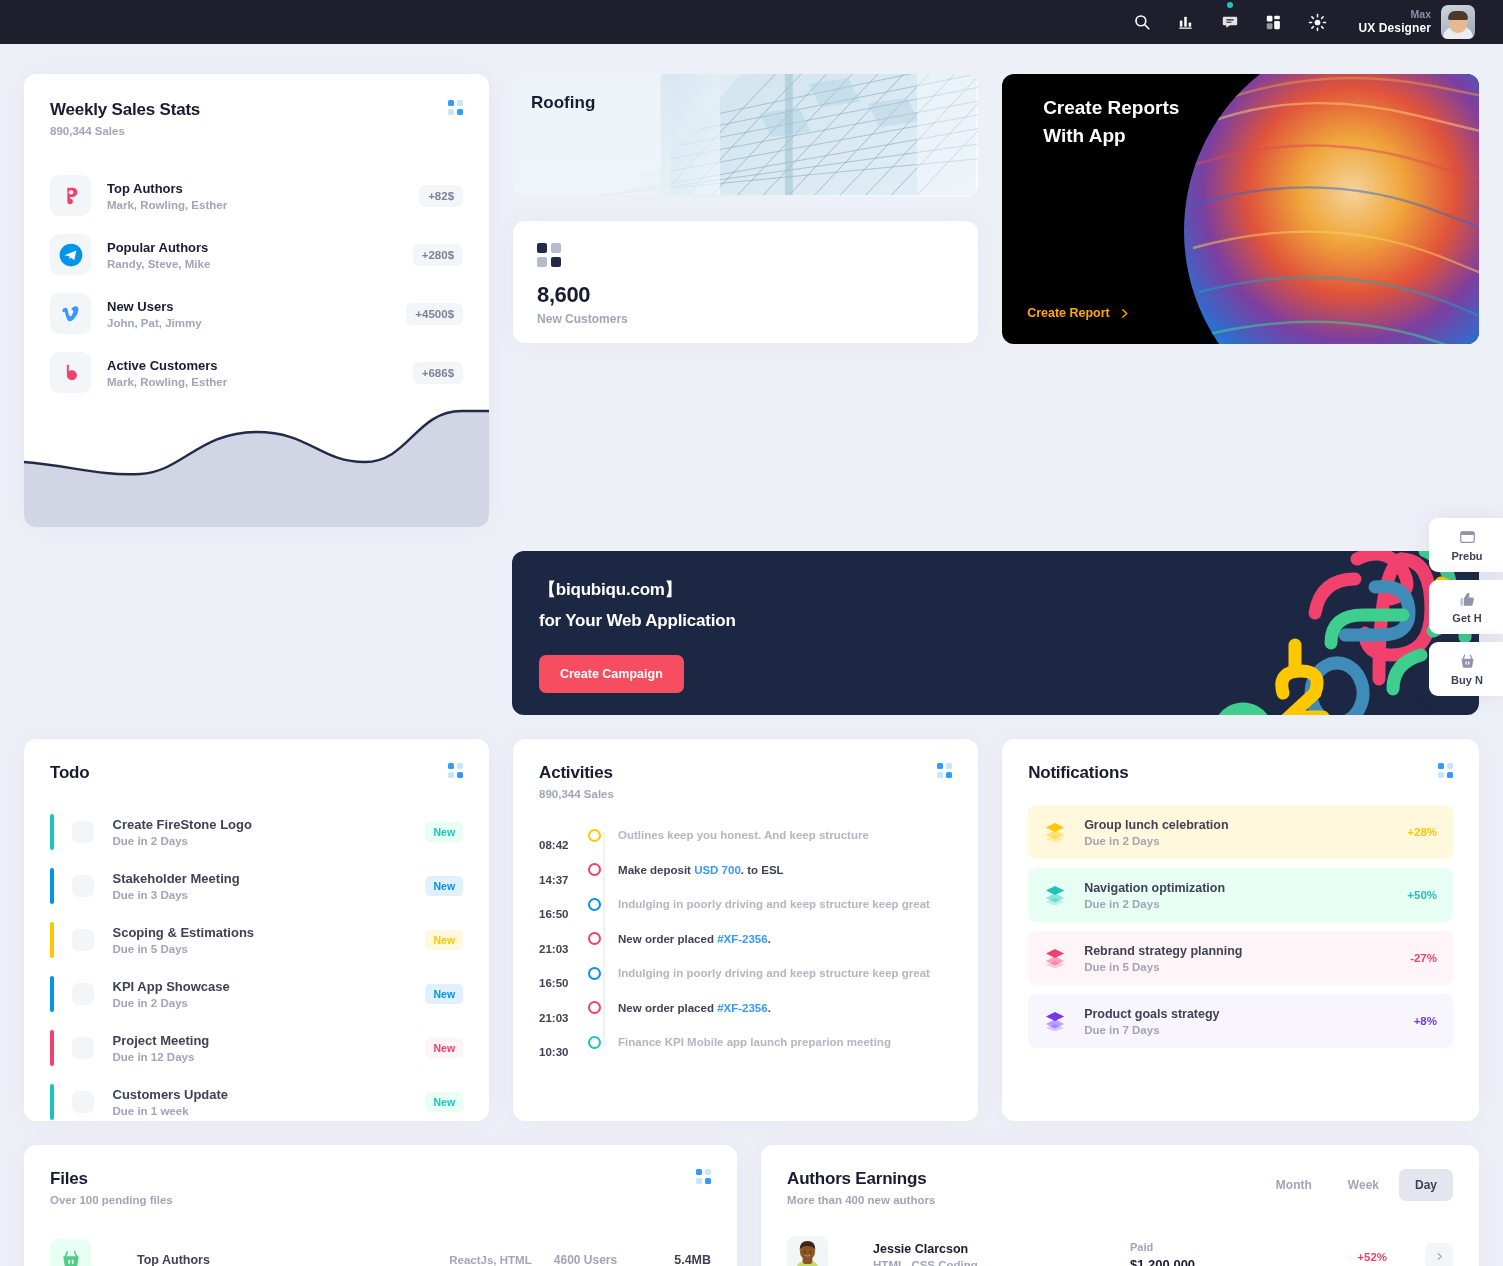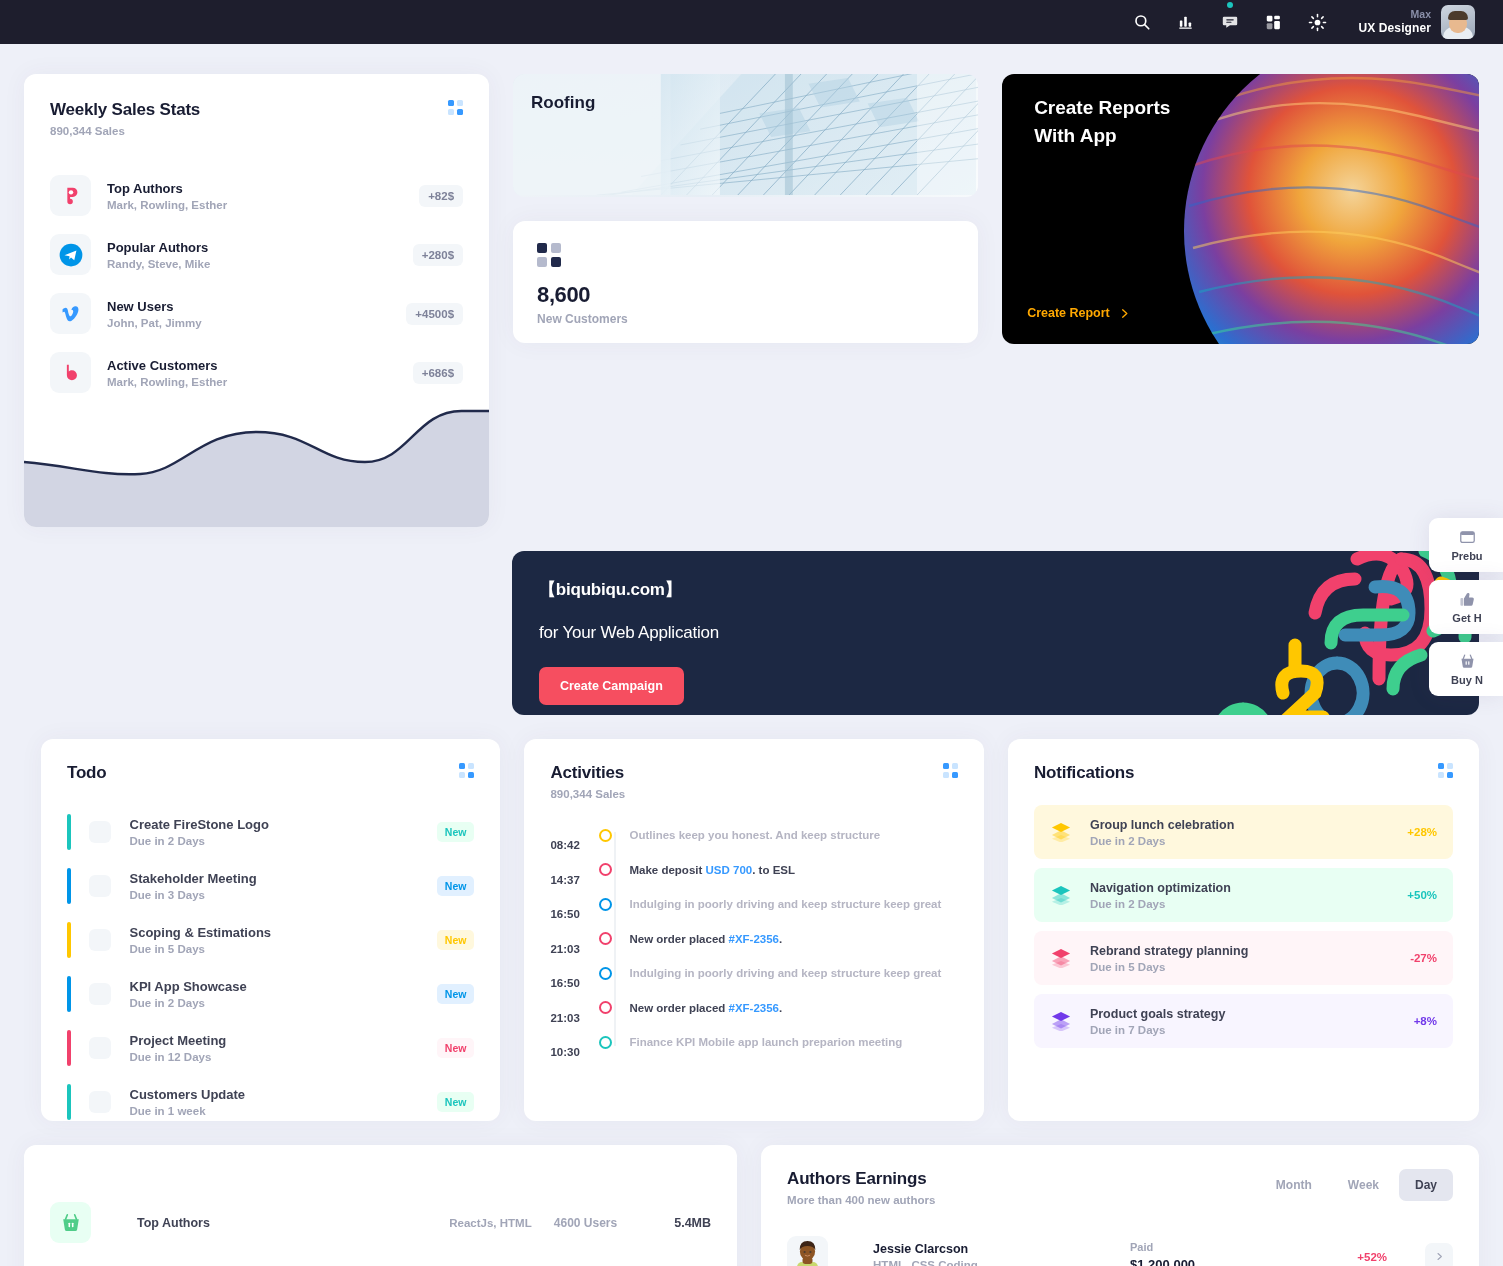--- a/index.html
+++ b/index.html
@@ -110,47 +110,47 @@
   .sq-d { background: #212a4b; }
   .sq-l { background: #b5bacd; }
   .nc-num { font-size: 22px; font-weight: 700; color: #181c32; margin-top: 15px; letter-spacing: -.4px; }
   .nc-lab { font-size: 12px; color: #a1a5b7; font-weight: 600; margin-top: 4px; }
 
   
   .reports {
     width: 484px; height: 270px; border-radius: 12px; background: #000;
     position: relative; overflow: hidden;
   }
-  .rep-h { position: absolute; left: 32px; top: 20px; z-index: 3; }
+  .rep-h { position: absolute; left: 41px; top: 20px; z-index: 3; }
   .rep-h div { font-size: 19px; font-weight: 700; color: #fff; line-height: 1.45; }
   .rep-link {
     position: absolute; left: 25px; bottom: 24px; z-index: 3;
     font-size: 12.5px; font-weight: 700; color: #ffa800;
     display: flex; align-items: center; gap: 9px; cursor: pointer;
   }
   .sphere { position: absolute; right: -120px; top: -58px; width: 430px; height: 430px; }
 
   
   .campaign {
     margin-top: 24px; height: 164px; border-radius: 12px;
     background: #1c2843; position: relative; overflow: hidden;
     width: 983px;
   }
   .cmp-in { position: relative; z-index: 3; padding: 27px 0 0 27px; }
   .cmp-t1 { font-size: 17px; font-weight: 700; color: #fff; letter-spacing: -.2px; }
-  .cmp-t2 { font-size: 17px; font-weight: 400; color: #fff; margin-top: 22px; letter-spacing: -.2px; }
+  .cmp-t2 { font-size: 17px; font-weight: 700; color: #fff; margin-top: 10px; letter-spacing: -.2px; }
   .cmp-btn {
     margin-top: 24px; display: inline-block; background: #f64e60; color: #fff;
     font-size: 12.5px; font-weight: 700; padding: 12px 21px; border: none;
     border-radius: 7px; cursor: pointer; font-family: inherit;
   }
   .cmp-art { position: absolute; right: 0; top: 0; bottom: 0; width: 270px; }
 
   
-  .todo-card { width: 472px; height: 382px; padding: 24px 26px; margin-left: 17px; }
+  .todo-card { width: 472px; height: 382px; padding: 24px 26px; }
   .todo-list { margin-top: 22px; }
   .todo-item { display: flex; align-items: center; padding: 9px 0; }
   .bar { width: 3.5px; height: 36px; border-radius: 2px; flex: none; }
   .chk {
     width: 22px; height: 22px; border-radius: 6px; background: #f3f6f9;
     margin-left: 18px; flex: none; cursor: pointer;
   }
   .todo-tx { margin-left: 19px; flex: 1; }
   .todo-n { font-size: 13px; font-weight: 700; color: #3f4254; }
   .todo-d { font-size: 11.5px; color: #a1a5b7; font-weight: 600; margin-top: 3px; }
@@ -699,20 +699,32 @@
             </div>
             <div class="nt-p" style="color: rgb(114, 57, 234);">+8%</div>
           </div>
         </div>
     </div>
   </div>
 
   <div class="bottom-row">
 
     <div class="card files-card">
+      <div class="card-head">
+        <div>
+          <div class="card-title">Files</div>
+          <div class="card-sub">Over 100 pending files</div>
+        </div>
+        <div class="menu-dots">
+          <i class="md-d"></i>
+            <i class="md-l"></i>
+            <i class="md-l"></i>
+            <i class="md-d"></i>
+        </div>
+      </div>
       <div class="files-list" id="files-list">
           <div class="file-row">
             <div class="f-ico" style="background: rgb(232, 255, 243);">
               <svg width="22" height="22" viewBox="0 0 24 24">
                 <path d="M8 3l-2 5M16 3l2 5" stroke="#50cd89" stroke-width="1.8" stroke-linecap="round" fill="none"></path>
                 <path d="M3.5 8h17l-1.8 11a2 2 0 01-2 1.7H7.3a2 2 0 01-2-1.7z" fill="#50cd89"></path>
                 <rect x="9.3" y="11.6" width="1.7" height="5" rx=".8" fill="#fff"></rect>
                 <rect x="13" y="11.6" width="1.7" height="5" rx=".8" fill="#fff"></rect>
               </svg>
             </div>

